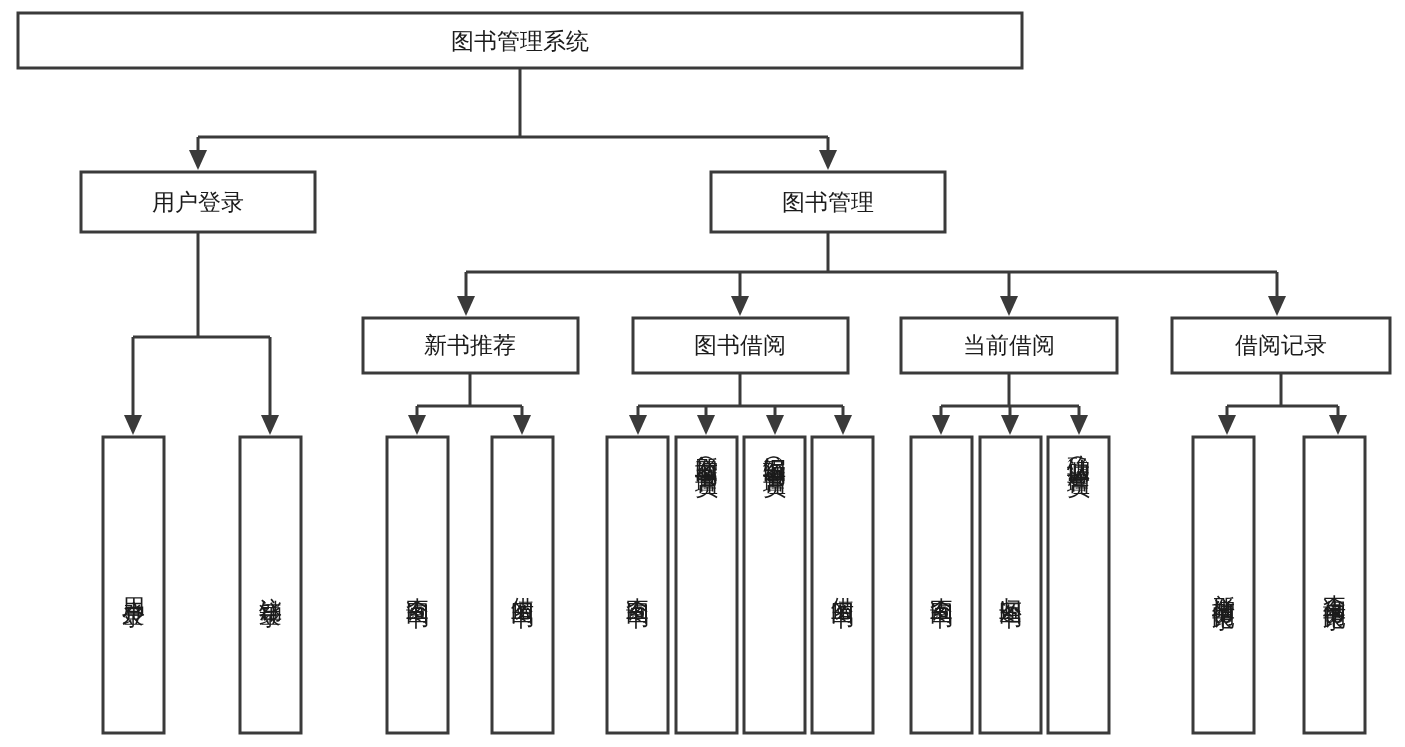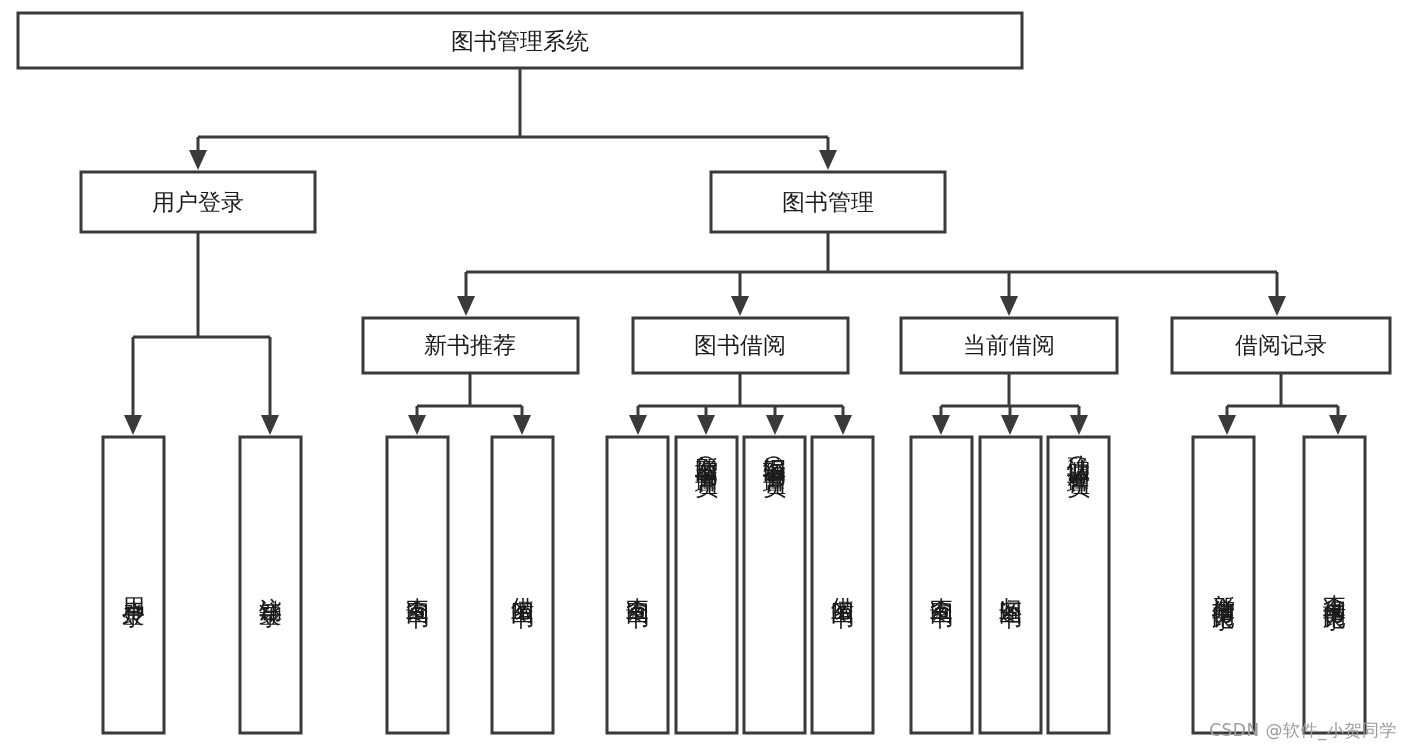--- a/index.html
+++ b/index.html
@@ -244,15 +244,14 @@
     <span class="leaf-label">确认归还（管理员）</span>
   </div>
 
   <div class="leaf-label-wrap" style="left:1193px; top:437px; width:61px; height:296px;">
     <span class="leaf-label">新增借阅记录</span>
   </div>
   <div class="leaf-label-wrap" style="left:1304px; top:437px; width:61px; height:296px;">
     <span class="leaf-label">查询借阅记录</span>
   </div>
 
-  <div class="watermark">CSDN @软件_小贺同学</div>
 
 </div>
 
 </body></html>

